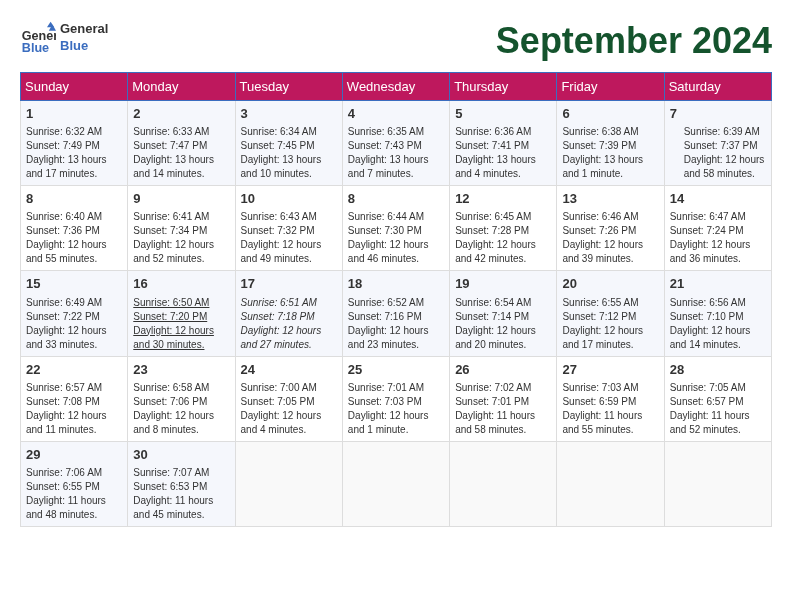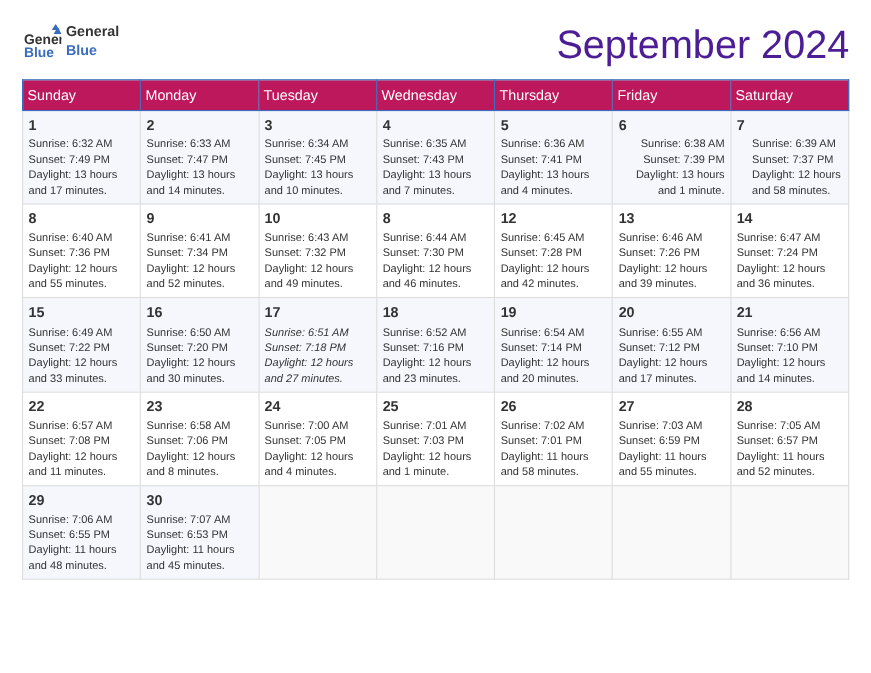--- a/index.html
+++ b/index.html
@@ -23,22 +23,22 @@
     }
     .logo-icon {
       width: 36px;
       height: 36px;
     }
     .title-block {
       text-align: right;
     }
     .month-title {
       font-size: 36px;
-      font-weight: normal;
-      color: #4c1d95;
+      font-weight: bold;
+      color: #14532d;
     }
     .location-title {
       font-size: 15px;
       color: #555;
     }
     .calendar {
       width: 100%;
       border-collapse: collapse;
       font-size: 11px;
     }
@@ -141,21 +141,21 @@
 Daylight: 13 hours and 7 minutes.</div>
         </td>
         <td>
           <span class="day-num">5</span>
           <div class="day-info" style="white-space: pre-line;">Sunrise: 6:36 AM
 Sunset: 7:41 PM
 Daylight: 13 hours and 4 minutes.</div>
         </td>
         <td>
           <span class="day-num">6</span>
-          <div class="day-info" style="white-space: pre-line; text-align: right;">Sunrise: 6:38 AM
+          <div class="day-info" style="white-space: pre-line;">Sunrise: 6:38 AM
 Sunset: 7:39 PM
 Daylight: 13 hours and 1 minute.</div>
         </td>
         <td>
           <span class="day-num">7</span>
           <div class="day-info" style="white-space: pre-line; margin-left: 14px;">Sunrise: 6:39 AM
 Sunset: 7:37 PM
 Daylight: 12 hours and 58 minutes.</div>
         </td>
       </tr>
@@ -205,21 +205,21 @@
       </tr>
       <tr>
         <td>
           <span class="day-num">15</span>
           <div class="day-info" style="white-space: pre-line;">Sunrise: 6:49 AM
 Sunset: 7:22 PM
 Daylight: 12 hours and 33 minutes.</div>
         </td>
         <td>
           <span class="day-num">16</span>
-          <div class="day-info" style="white-space: pre-line;">Sunrise: 6:50 AM
+          <div class="day-info" style="white-space: pre-line; text-decoration: underline;">Sunrise: 6:50 AM
 Sunset: 7:20 PM
 Daylight: 12 hours and 30 minutes.</div>
         </td>
         <td>
           <span class="day-num">17</span>
           <div class="day-info" style="white-space: pre-line; font-style: italic;">Sunrise: 6:51 AM
 Sunset: 7:18 PM
 Daylight: 12 hours and 27 minutes.</div>
         </td>
         <td>

